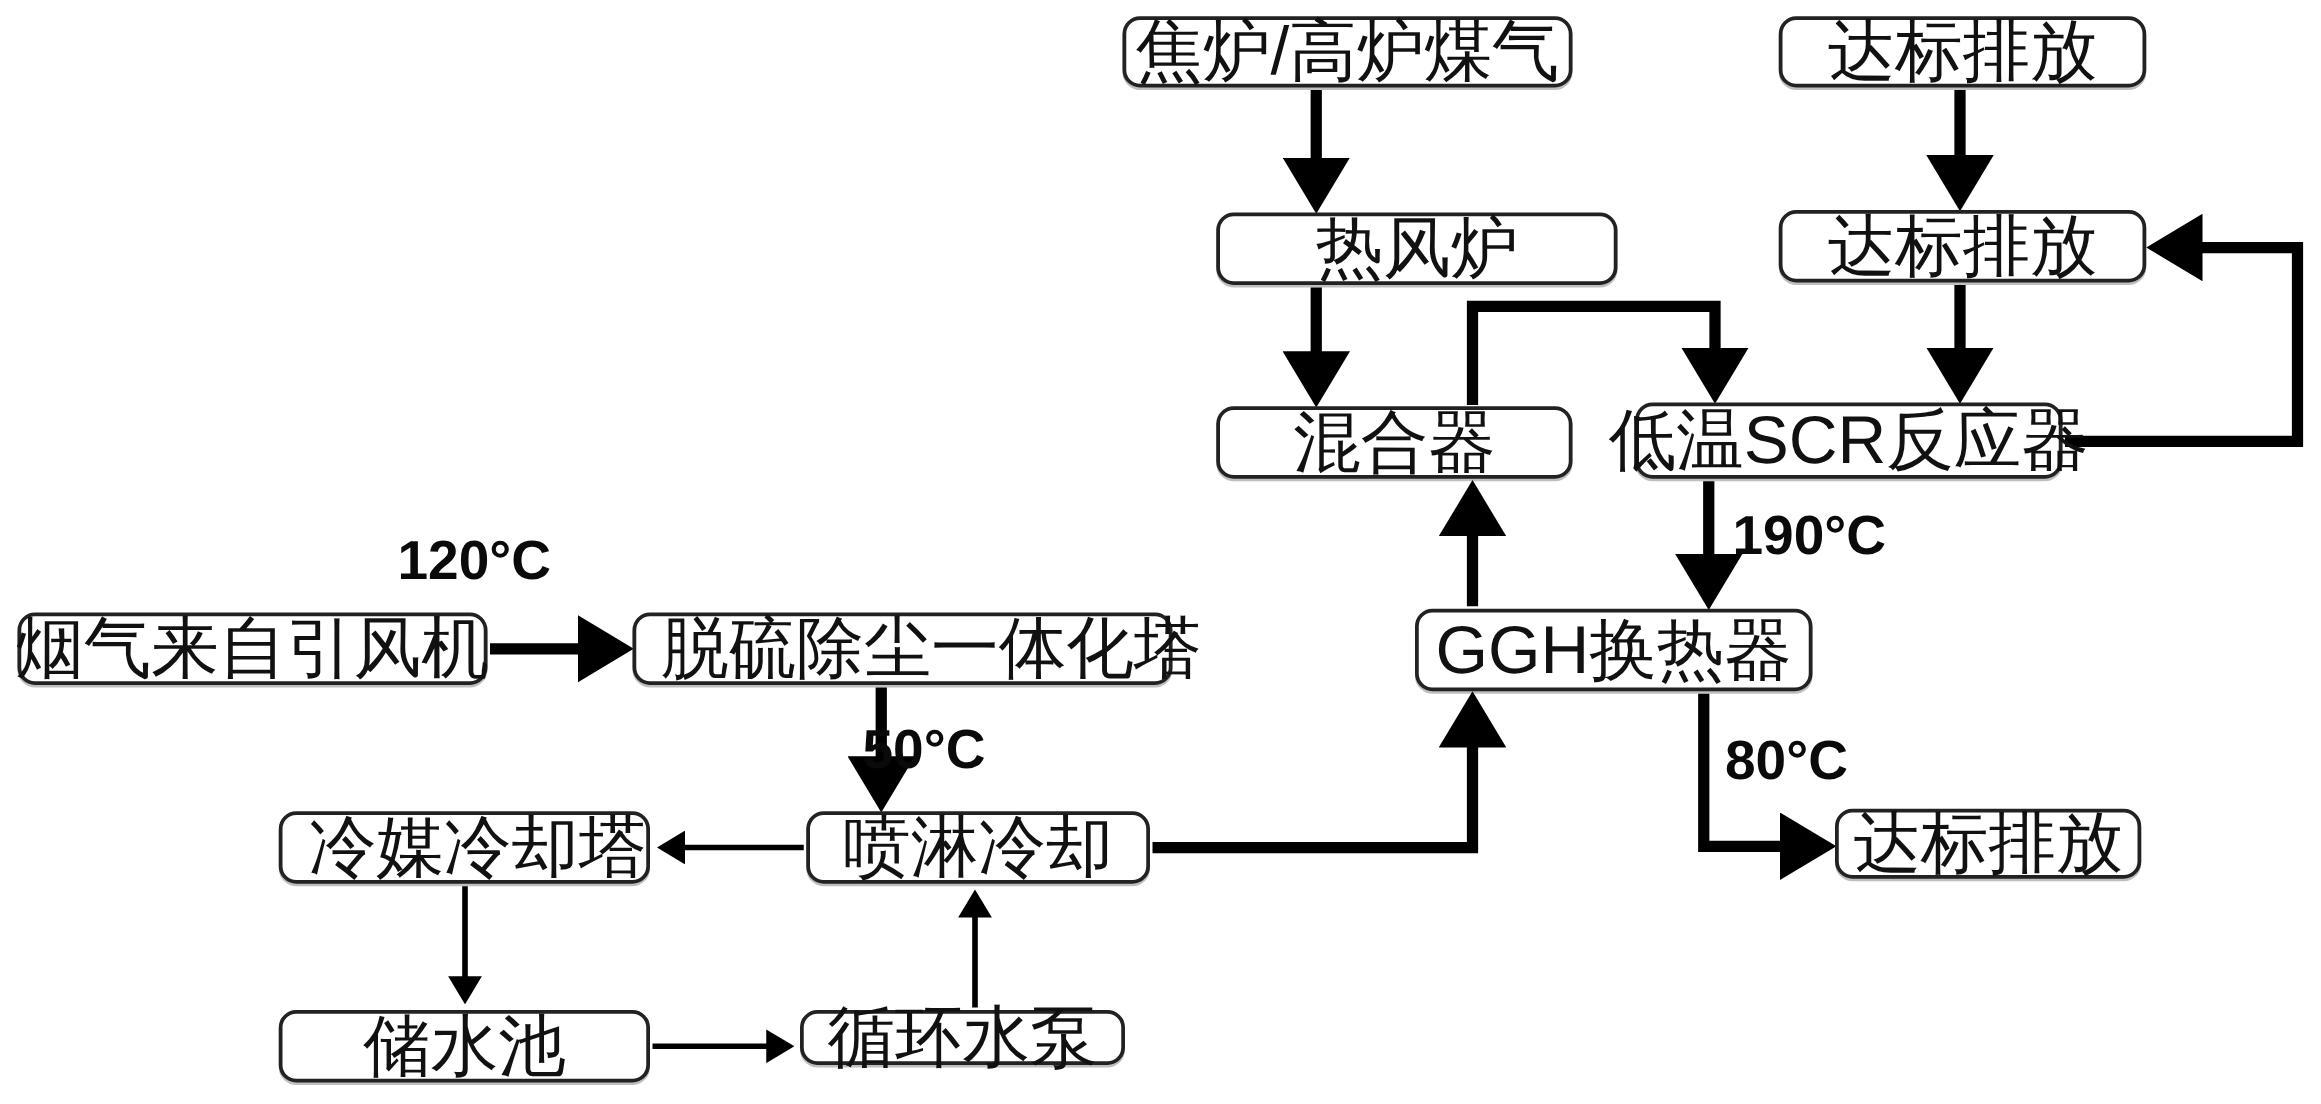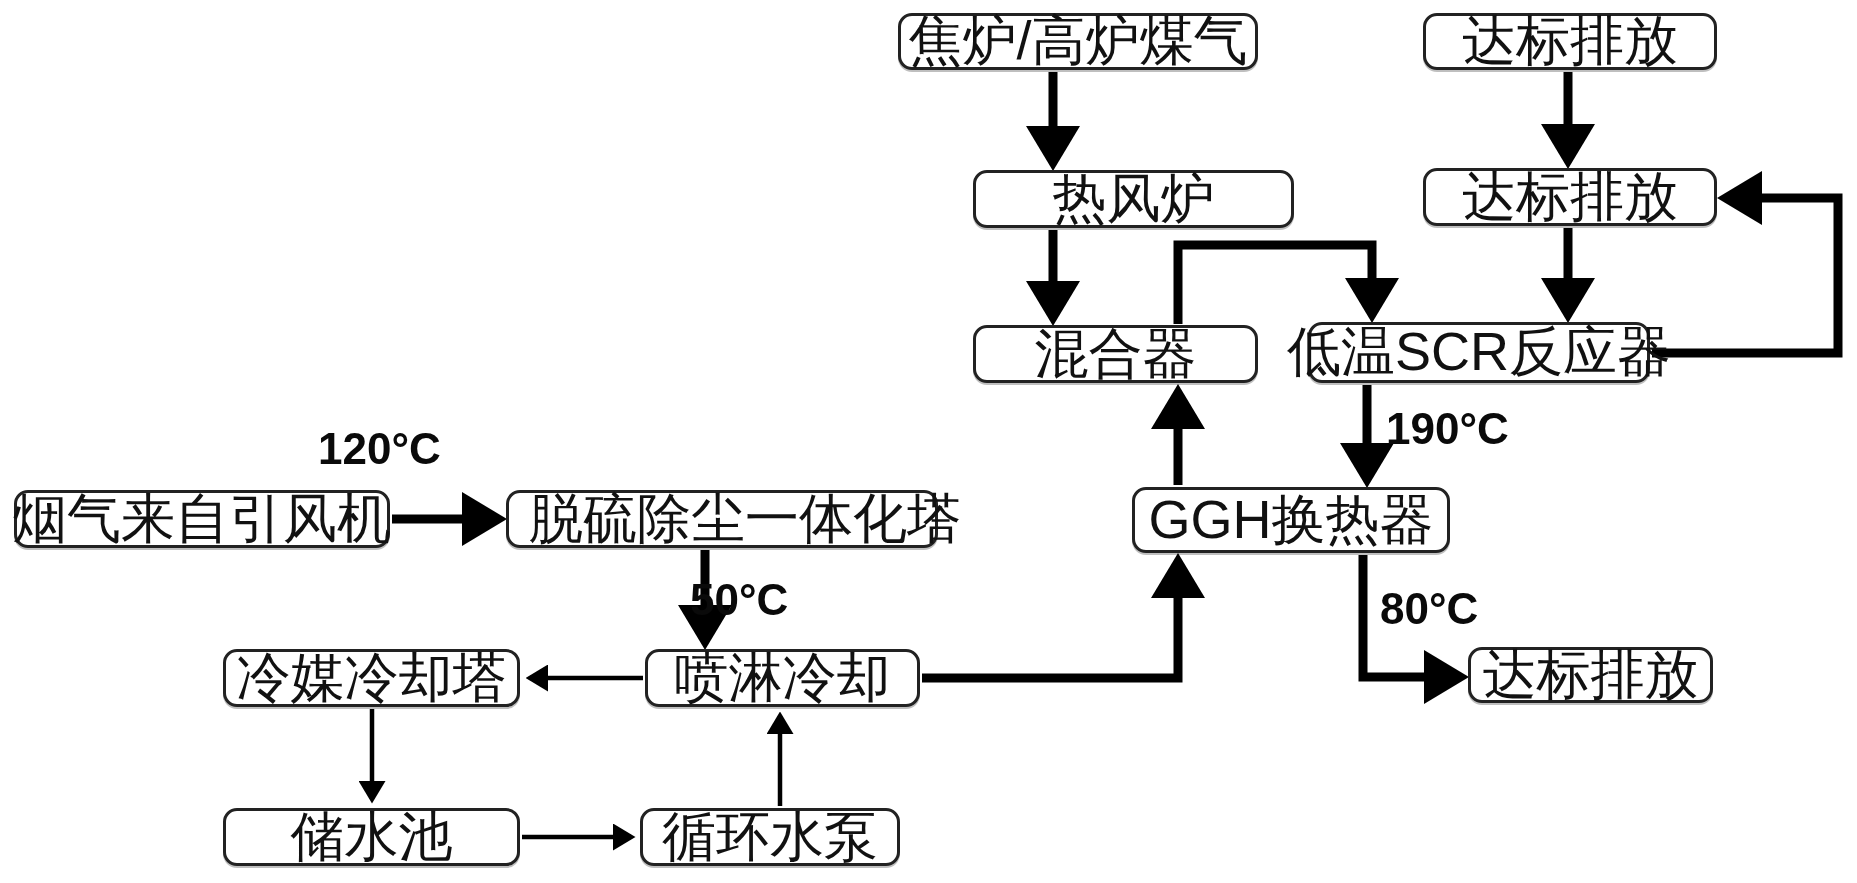--- a/index.html
+++ b/index.html
@@ -115,37 +115,37 @@
   </div>
 
   <div class="node" style="left:506px;  top:490px; width:432px; height:58px;padding-left:46px;">
     <span>脱硫除尘一体化塔</span>
   </div>
 
   <div class="node" style="left:1132px; top:487px; width:318px; height:66px;">
     <span>GGH换热器</span>
   </div>
 
-  <div class="node" style="left:223px;  top:649px; width:297px; height:58px;">
+  <div class="node" style="left:223px;  top:649px; width:297px; height:58px;justify-content:flex-end;">
     <span>冷媒冷却塔</span>
   </div>
 
   <div class="node" style="left:645px;  top:649px; width:275px; height:58px;">
     <span>喷淋冷却</span>
   </div>
 
   <div class="node" style="left:1468px; top:647px; width:245px; height:56px;">
     <span>达标排放</span>
   </div>
 
   <div class="node" style="left:223px;  top:808px; width:297px; height:58px;">
     <span>储水池</span>
   </div>
 
-  <div class="node" style="left:640px;  top:808px; width:260px; height:58px;">
+  <div class="node" style="left:640px;  top:808px; width:260px; height:44px;">
     <span>循环水泵</span>
   </div>
 
   <div class="temp" style="left:318px;  top:424px;">120°C</div>
   <div class="temp" style="left:690px;  top:560px;margin-top:15px;">50°C</div>
   <div class="temp" style="left:1386px; top:404px;">190°C</div>
   <div class="temp" style="left:1380px; top:584px;">80°C</div>
 
 </div>
 

